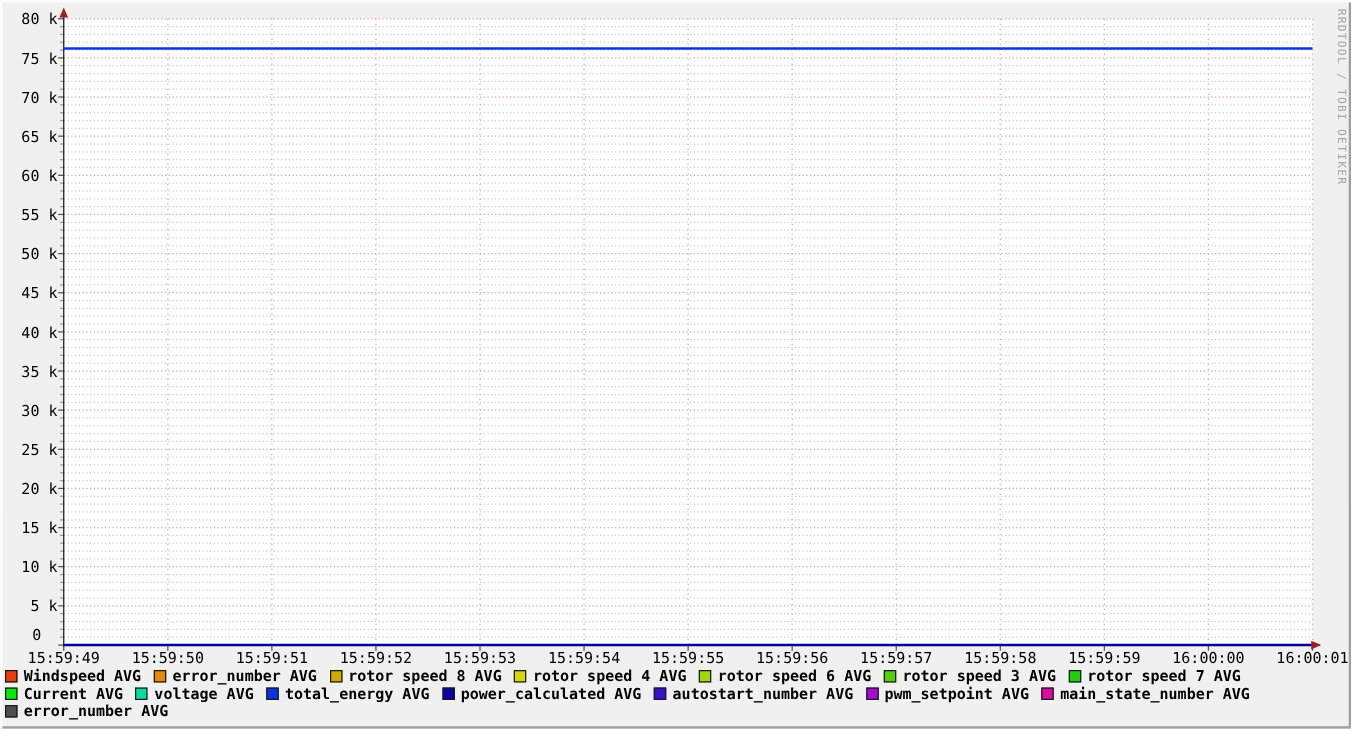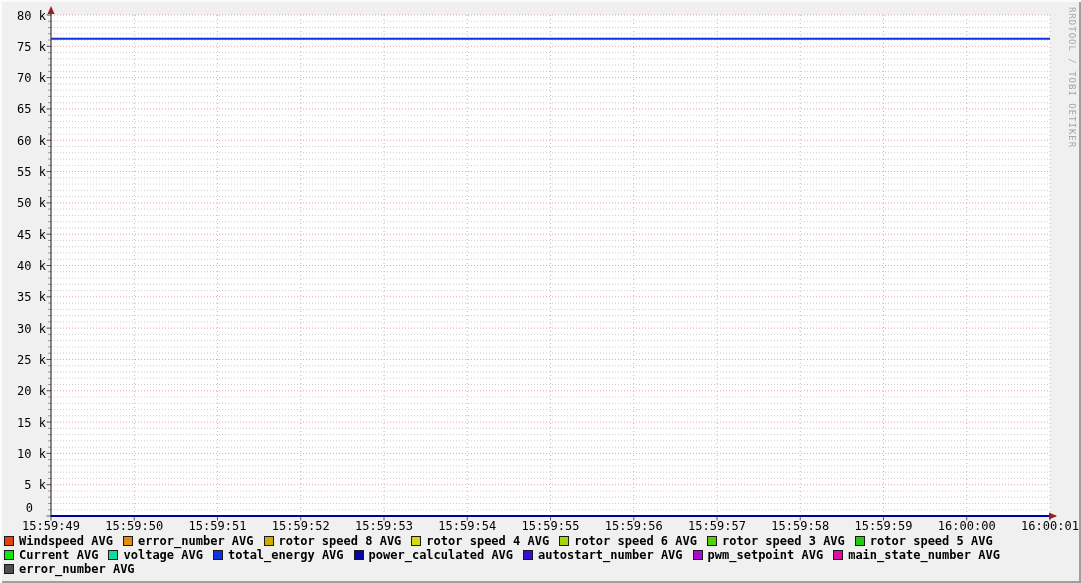--- a/index.html
+++ b/index.html
@@ -300,21 +300,21 @@
         <div class="l-item">
           <span class="l-swatch" style="background: rgb(165, 214, 6);"></span>
           <span class="l-label">rotor speed 6 AVG</span>
         </div>
         <div class="l-item">
           <span class="l-swatch" style="background: rgb(85, 209, 10);"></span>
           <span class="l-label">rotor speed 3 AVG</span>
         </div>
         <div class="l-item">
           <span class="l-swatch" style="background: rgb(34, 203, 16);"></span>
-          <span class="l-label">rotor speed 5 AVG</span>
+          <span class="l-label">rotor speed 7 AVG</span>
         </div>
       </div>
       <div class="l-row">
         <div class="l-item">
           <span class="l-swatch" style="background: rgb(12, 231, 12);"></span>
           <span class="l-label">Current AVG</span>
         </div>
         <div class="l-item">
           <span class="l-swatch" style="background: rgb(12, 220, 164);"></span>
           <span class="l-label">voltage AVG</span>

